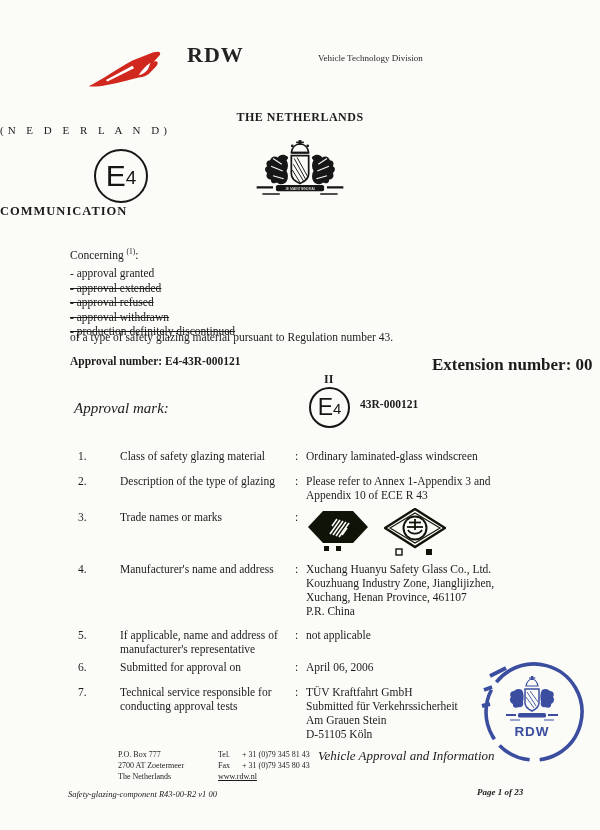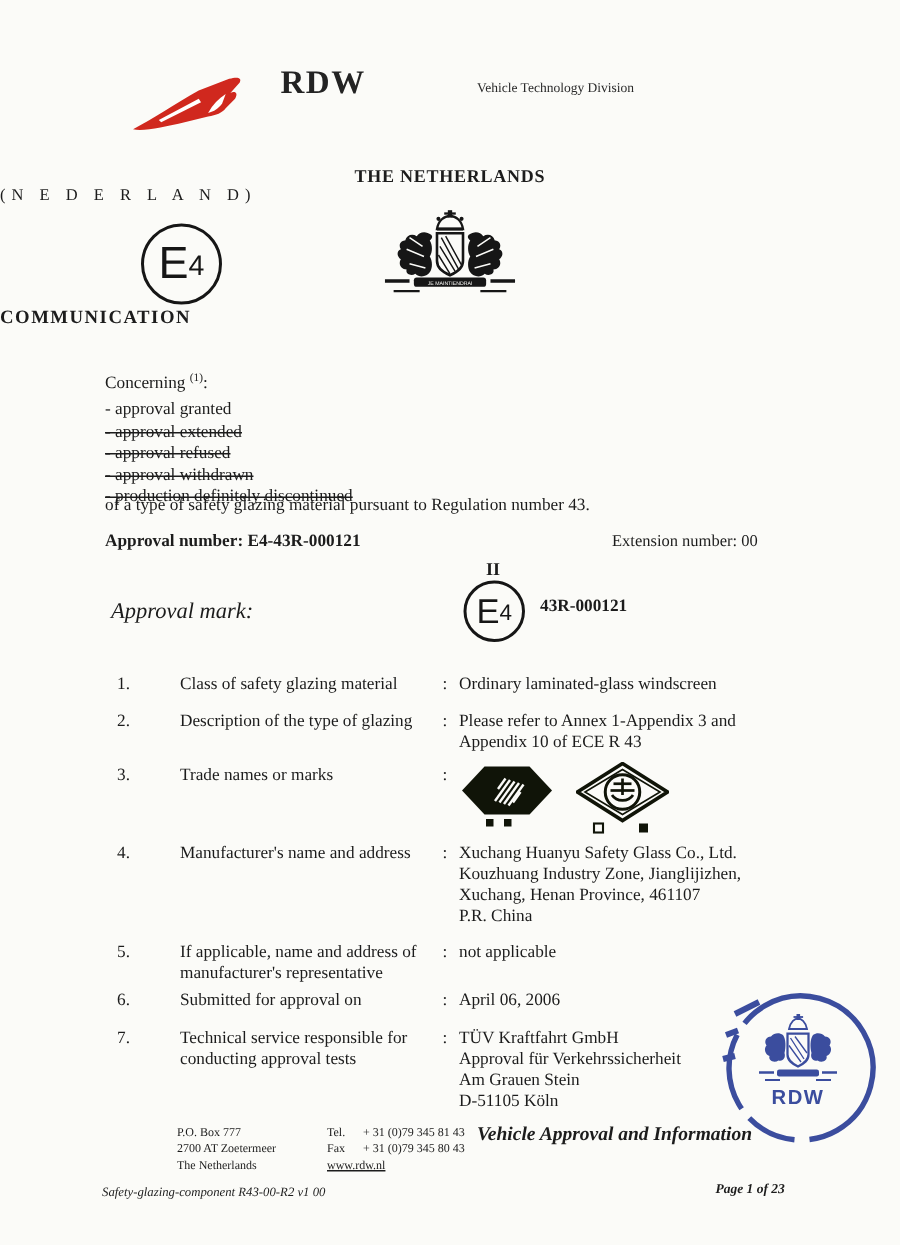--- a/index.html
+++ b/index.html
@@ -36,21 +36,21 @@
 
   
   .concerning-head{left:70px;top:247px;font-size:11.5px;}
   .concerning-head sup{font-size:7.5px;}
   .concerning-list{left:70px;top:266px;font-size:11.5px;line-height:14.5px;}
   .struck{text-decoration:line-through;text-decoration-thickness:1.2px;}
   .closing{left:70px;top:331px;font-size:11.5px;}
 
   
   .approval-number{left:70px;top:355px;font-size:11.5px;font-weight:bold;}
-  .extension-number{left:408px;top:355px;font-size:11px;font-weight:normal;}
+  .extension-number{left:432px;top:355px;font-size:17px;font-weight:bold;}
   .mark-label{left:74px;top:400px;font-size:15px;font-style:italic;}
   .mark-roman{left:324px;top:372px;font-size:12px;font-weight:bold;}
   .mark-number{left:360px;top:398px;font-size:11.5px;font-weight:bold;}
 
   
   .items{left:78px;top:449px;width:452px;font-size:11.5px;line-height:14px;}
   .row{display:flex;align-items:flex-start;}
   .c-num{width:42px;flex:none;}
   .c-label{width:175px;flex:none;}
   .c-colon{width:11px;flex:none;}
@@ -64,21 +64,21 @@
   .logos{display:flex;align-items:flex-start;gap:14px;margin-top:-2px;}
 
   
   .stamp{left:476px;top:650px;width:112px;height:122px;opacity:.92;}
 
   
   .f-address{left:118px;top:749px;font-size:8px;line-height:11px;}
   .f-contact{left:218px;top:749px;font-size:8px;line-height:11px;}
   .f-contact .lbl{display:inline-block;width:24px;}
   .f-web{text-decoration:underline;color:#1c1c1c;}
-  .f-tagline{left:318px;top:748px;font-size:13px;font-weight:bold;font-style:italic;}
+  .f-tagline{left:318px;top:748px;font-size:13px;font-weight:normal;font-style:italic;}
   .f-docref{left:68px;top:789px;font-size:8.5px;font-style:italic;}
   .f-page{left:477px;top:787px;font-size:9px;font-style:italic;font-weight:bold;}
 </style>
 </head>
 <body>
 
 <svg class="abs rdw-logo" viewBox="0 0 110 60">
   <path fill="#d0281e" d="M6,52 C22,44 42,30 62,19 L88,9 C95,7 99,8 97,12 L89,21 C93,19 96,21 93,26 L85,34 C82,38 77,40 70,41 L50,46 C33,50 15,54 6,52 Z"></path>
   <path fill="#ffffff" d="M28,44 L62,26 L64,29 L30,46 Z"></path>
   <path fill="#ffffff" d="M70,38 C74,31 79,26 85,22 L82,30 C79,34 75,37 70,38 Z"></path>
@@ -247,21 +247,21 @@
 
   <div class="row">
     <div class="c-num">7.</div>
     <div class="c-label">
       <div>Technical service responsible for</div>
       <div>conducting approval tests</div>
     </div>
     <div class="c-colon">:</div>
     <div class="c-value">
       <div>TÜV Kraftfahrt GmbH</div>
-      <div>Approval für Verkehrssicherheit</div>
+      <div>Submitted für Verkehrssicherheit</div>
       <div>Am Grauen Stein</div>
       <div>D-51105 Köln</div>
     </div>
   </div>
 
 </div>
 
 <svg class="abs stamp" viewBox="0 0 112 122">
   <g stroke="#2b3f97" fill="none">
     <circle cx="58" cy="62" r="48" stroke-width="3.6" stroke-dasharray="170 10 34 8 52 9" transform="rotate(-120 58 62)"></circle>

